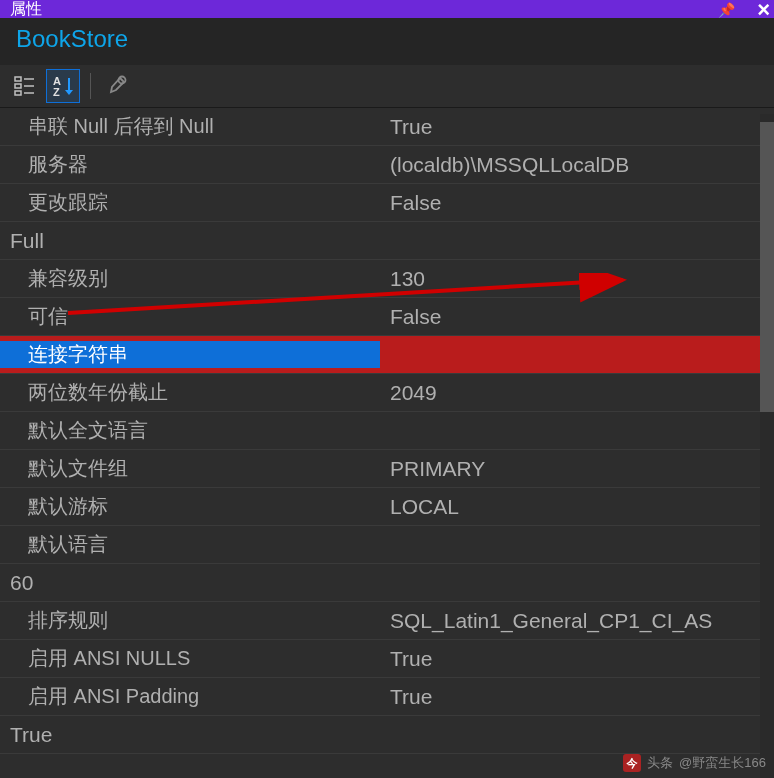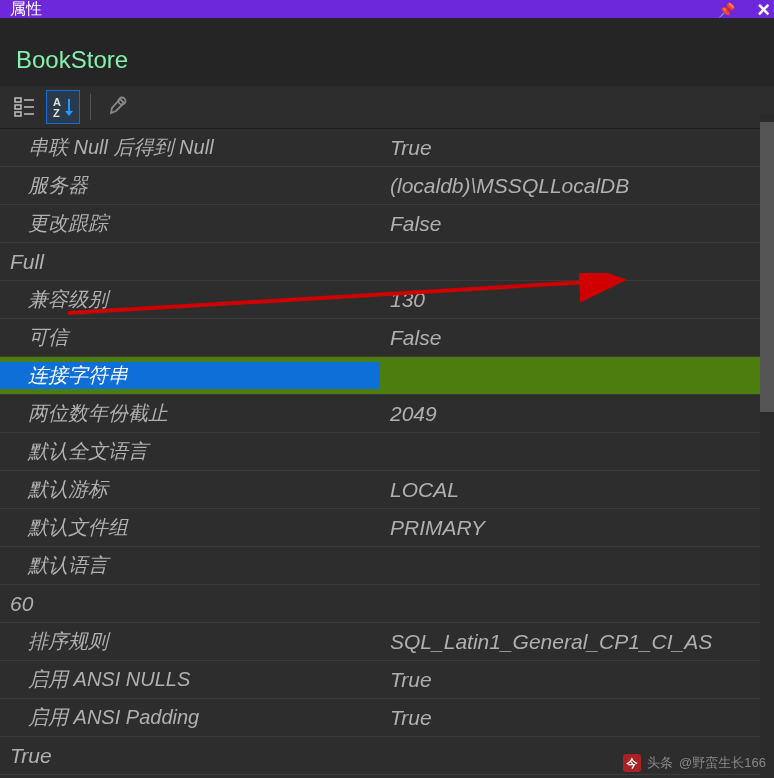--- a/index.html
+++ b/index.html
@@ -41,23 +41,23 @@
     .title-bar-pin {
       position: absolute;
       right: 38px;
       top: 2px;
       color: #fff;
       font-size: 14px;
     }
     
     .header {
       background: #252525;
-      color: #86efac;
+      color: #0ea5e9;
       font-size: 24px;
-      padding: 28px 16px 12px 16px;
+      padding: 7px 16px 12px 16px;
       font-weight: 300;
     }
     
     .toolbar {
       background: #2d2d2d;
       display: flex;
       align-items: center;
       padding: 4px 8px;
       gap: 4px;
       border-bottom: 1px solid #1a1a1a;
@@ -83,21 +83,20 @@
       height: 26px;
       background: #555;
       margin: 0 6px;
     }
     
     .property-grid {
       background: #2d2d2d;
       height: calc(100% - 114px);
       overflow-y: auto;
       position: relative;
-      font-style: italic;
     }
     
     .property-row {
       display: flex;
       border-bottom: 1px solid #3a3a3a;
       height: 38px;
       align-items: center;
     }
     
     .property-name {
@@ -119,21 +118,21 @@
       overflow: hidden;
       text-overflow: ellipsis;
     }
     
     .property-row.selected .property-name {
       background: #0e6fd8;
       color: #fff;
     }
     
     .property-row.selected {
-      background: #4d7c0f;
+      background: #b91c1c;
     }
     
     .property-row.selected .property-value {
       color: #d0d0d0;
     }
     
     .annotation-arrow {
       position: absolute;
       left: 68px;
       top: 273px;
@@ -253,26 +252,26 @@
     </div>
     <div class="property-row">
       <div class="property-name">两位数年份截止</div>
       <div class="property-value">2049</div>
     </div>
     <div class="property-row">
       <div class="property-name">默认全文语言</div>
       <div class="property-value"></div>
     </div>
     <div class="property-row">
+      <div class="property-name">默认文件组</div>
+      <div class="property-value">PRIMARY</div>
+    </div>
+    <div class="property-row">
       <div class="property-name">默认游标</div>
       <div class="property-value">LOCAL</div>
-    </div>
-    <div class="property-row">
-      <div class="property-name">默认文件组</div>
-      <div class="property-value">PRIMARY</div>
     </div>
     <div class="property-row">
       <div class="property-name">默认语言</div>
       <div class="property-value"></div>
     </div>
     <div class="property-row">
       <div class="property-value">60</div>
     </div>
     <div class="property-row">
       <div class="property-name">排序规则</div>

